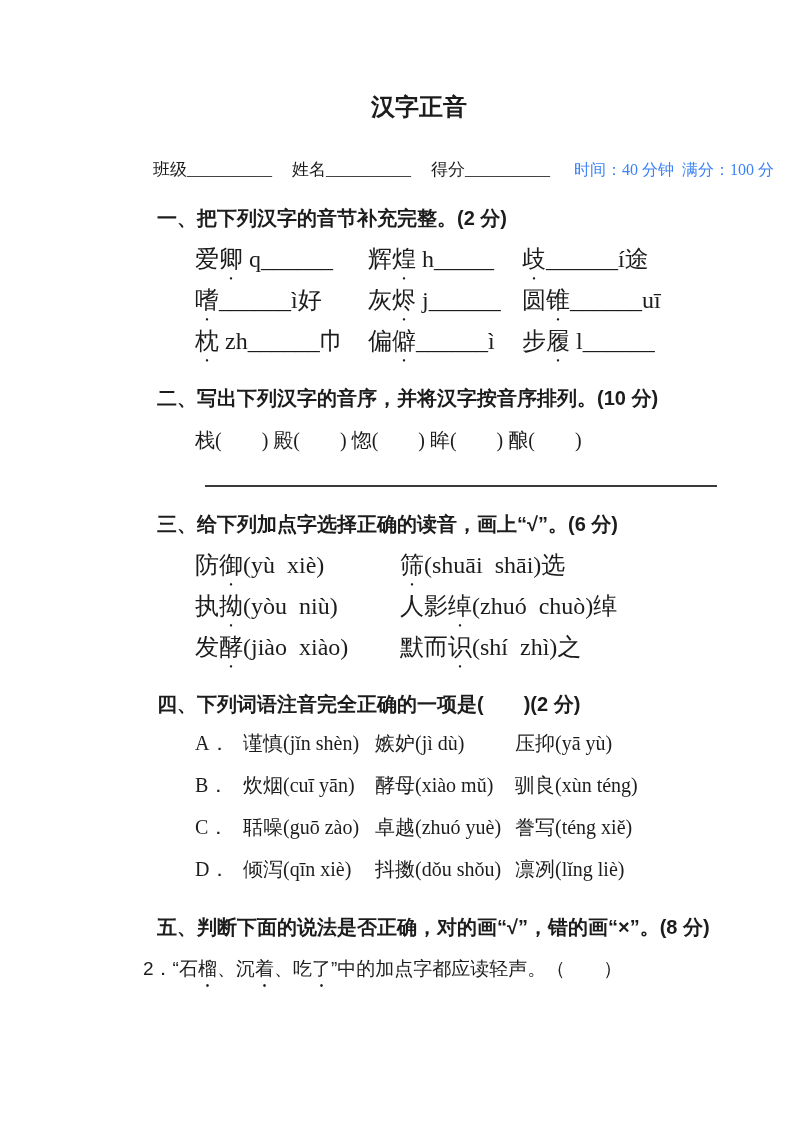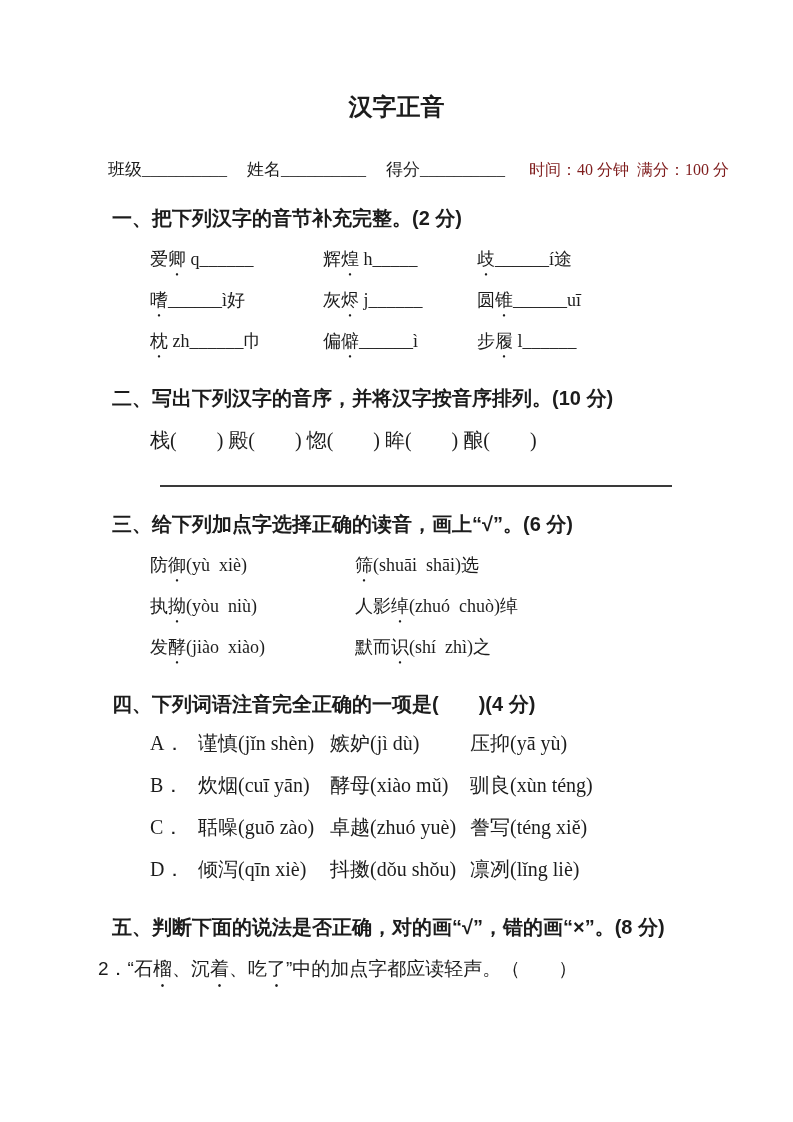--- a/index.html
+++ b/index.html
@@ -1,37 +1,37 @@
 <!DOCTYPE html>
 <html><head>
 <meta charset="utf-8">
 <style>
   html,body{margin:0;padding:0;background:#ffffff;}
   .page{
     width:793px;height:1091px;background:#ffffff;overflow:hidden;
     color:#1c1c1c;font-family:"Liberation Serif","DejaVu Serif",serif;
-    position:relative;box-sizing:border-box;
+    position:relative;box-sizing:border-box;padding-left:45px;
   }
   .title{
     padding-top:92px;text-align:center;
     font-family:"Liberation Sans","DejaVu Sans",sans-serif;
     font-weight:bold;font-size:24px;line-height:30px;white-space:pre;
   }
   .header-row{
     margin:36px 0 0 108px;font-size:17px;display:flex;align-items:baseline;
     white-space:pre;
   }
   .header-row .fld{margin-right:20px;}
-  .header-info{color:#7f1d1d;font-size:16px;margin-left:4px;white-space:pre;}
+  .header-info{color:#3b82f6;font-size:16px;margin-left:4px;white-space:pre;}
   .sec-heading{
     margin:24px 0 0 112px;font-size:20px;font-weight:bold;
     font-family:"Liberation Sans","DejaVu Sans",sans-serif;white-space:pre;
   }
   .wrows{margin-top:6px;}
-  .wrow{display:grid;height:41px;align-items:center;padding-left:150px;font-size:18px;}
+  .wrow{display:grid;height:41px;align-items:center;padding-left:150px;font-size:24px;}
   .g3{grid-template-columns:173px 154px 1fr;}
   .g2{grid-template-columns:205px 1fr;}
   .cell{white-space:pre;}
   .single-line{margin-top:8px;padding-left:150px;font-size:20px;height:41px;display:flex;align-items:center;white-space:pre;}
   .answer-line{margin:24px 0 0 160px;width:512px;height:0;border-bottom:2px solid #3a3a3a;}
   .opt-rows{margin-top:4px;}
   .opt-row{display:grid;grid-template-columns:48px 132px 140px 1fr;height:42px;align-items:center;padding-left:150px;font-size:20px;}
   .opt-label{white-space:pre;}
   .s5-items{margin-top:6px;}
   .s5-item{
@@ -91,21 +91,21 @@
       <div class="wrow g2">
         <span class="cell">执<span class="du">拗</span>(yòu  niù)</span>
         <span class="cell">人影<span class="du">绰</span>(zhuó  chuò)绰</span>
       </div>
       <div class="wrow g2">
         <span class="cell">发<span class="du">酵</span>(jiào  xiào)</span>
         <span class="cell">默而<span class="du">识</span>(shí  zhì)之</span>
       </div>
     </div>
 
-  <div class="sec-heading">四、下列词语注音完全正确的一项是(　　)(4 分)</div>
+  <div class="sec-heading">四、下列词语注音完全正确的一项是(　　)(2 分)</div>
   <div class="opt-rows">
       <div class="opt-row">
         <span class="opt-label">A．</span>
         <span class="cell">谨慎(jǐn shèn)</span>
         <span class="cell">嫉妒(jì dù)</span>
         <span class="cell">压抑(yā yù)</span>
       </div>
       <div class="opt-row">
         <span class="opt-label">B．</span>
         <span class="cell">炊烟(cuī yān)</span>

